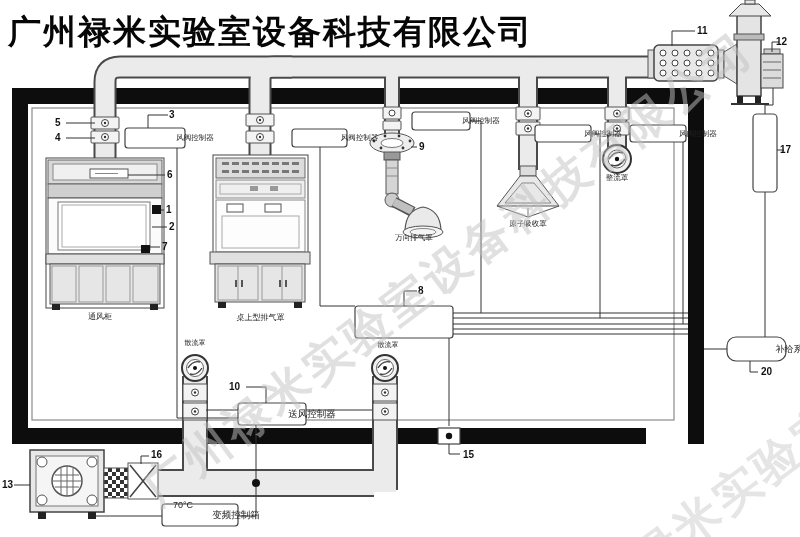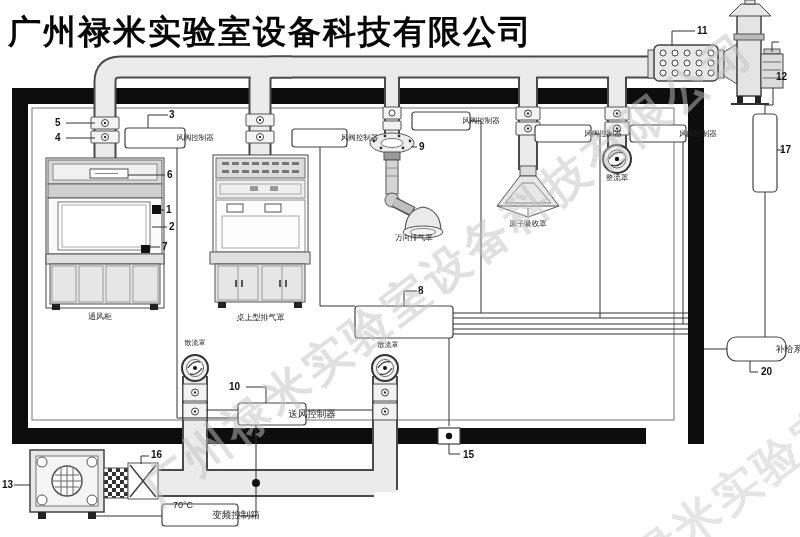--- a/index.html
+++ b/index.html
@@ -380,21 +380,21 @@
 <div class="abs num" style="left:169px;top:221px;">2</div>
 <div class="abs num" style="left:169px;top:109px;">3</div>
 <div class="abs num" style="left:55px;top:132px;">4</div>
 <div class="abs num" style="left:55px;top:117px;">5</div>
 <div class="abs num" style="left:167px;top:169px;">6</div>
 <div class="abs num" style="left:162px;top:241px;">7</div>
 <div class="abs num" style="left:418px;top:285px;">8</div>
 <div class="abs num" style="left:419px;top:141px;">9</div>
 <div class="abs num" style="left:229px;top:381px;">10</div>
 <div class="abs num" style="left:697px;top:25px;">11</div>
-<div class="abs num" style="left:776px;top:36px;margin-top:35px;">12</div>
+<div class="abs num" style="left:776px;top:36px;">12</div>
 <div class="abs num" style="left:2px;top:479px;">13</div>
 <div class="abs num" style="left:463px;top:449px;">15</div>
 <div class="abs num" style="left:151px;top:449px;">16</div>
 <div class="abs num" style="left:780px;top:144px;">17</div>
 <div class="abs num" style="left:761px;top:366px;">20</div>
 
 <div class="abs wm" style="left:130px;top:470px;">广州禄米实验室设备科技有限公司</div>
 <div class="abs wm" style="left:540px;top:600px;opacity:.42;">广州禄米实验室设备科技</div>
 
 </div>

